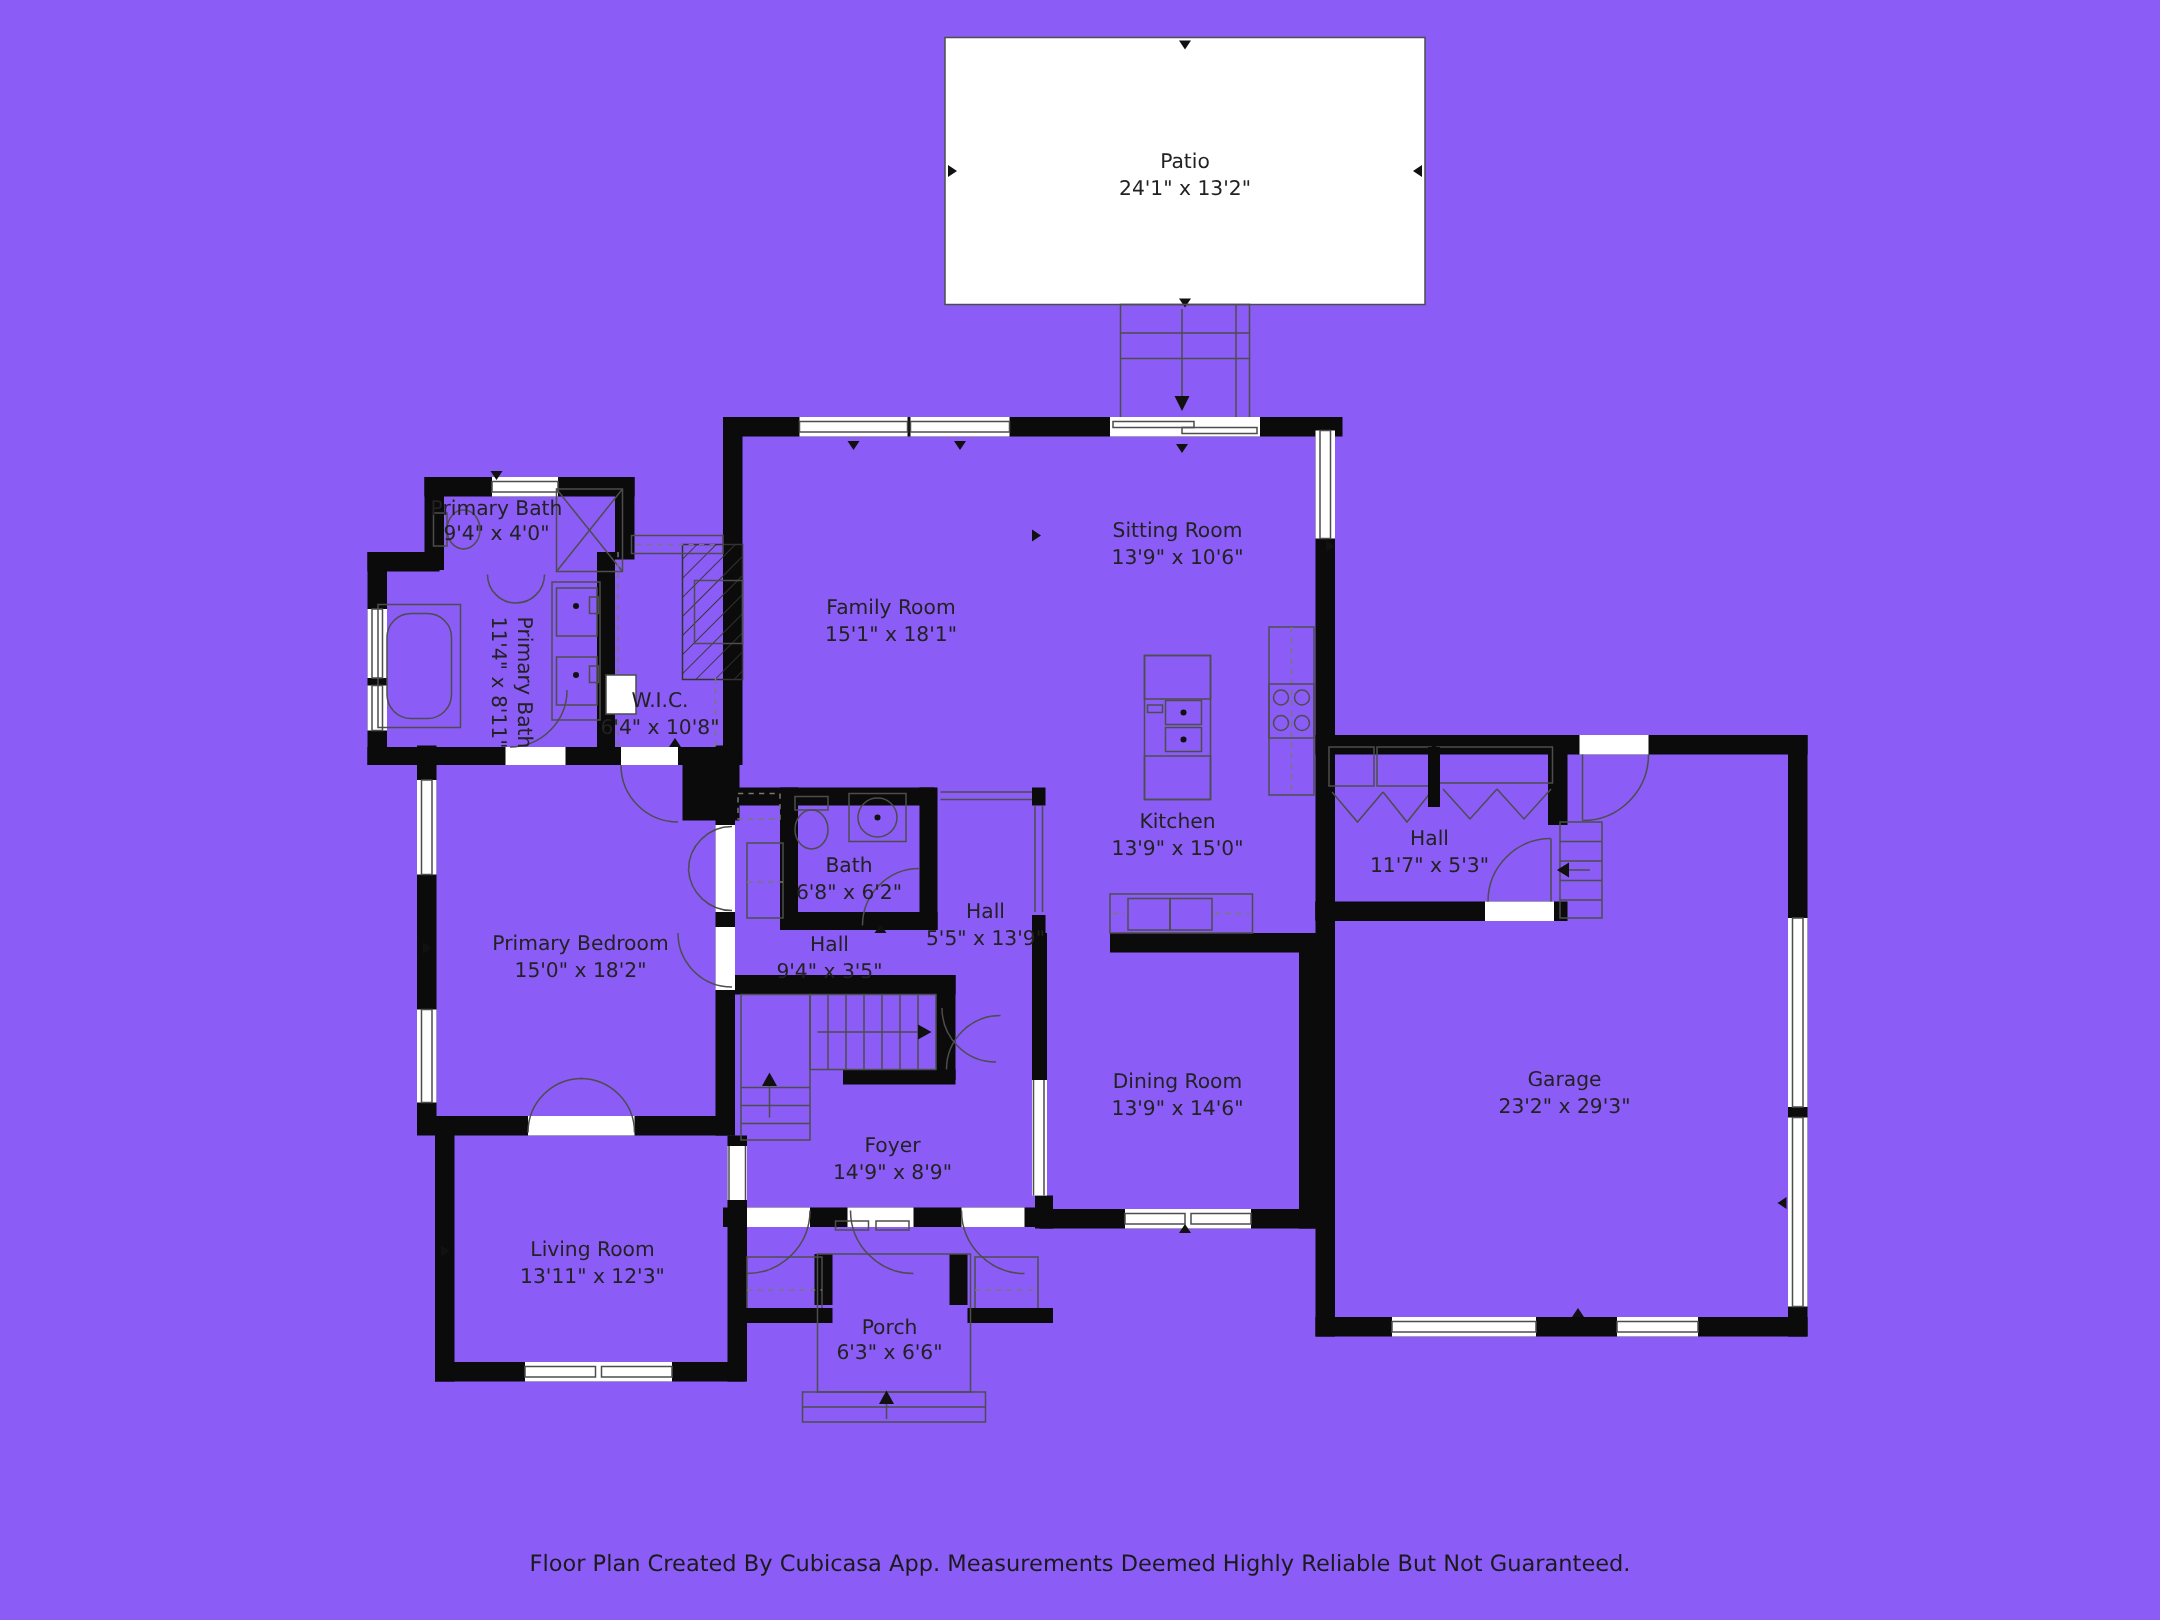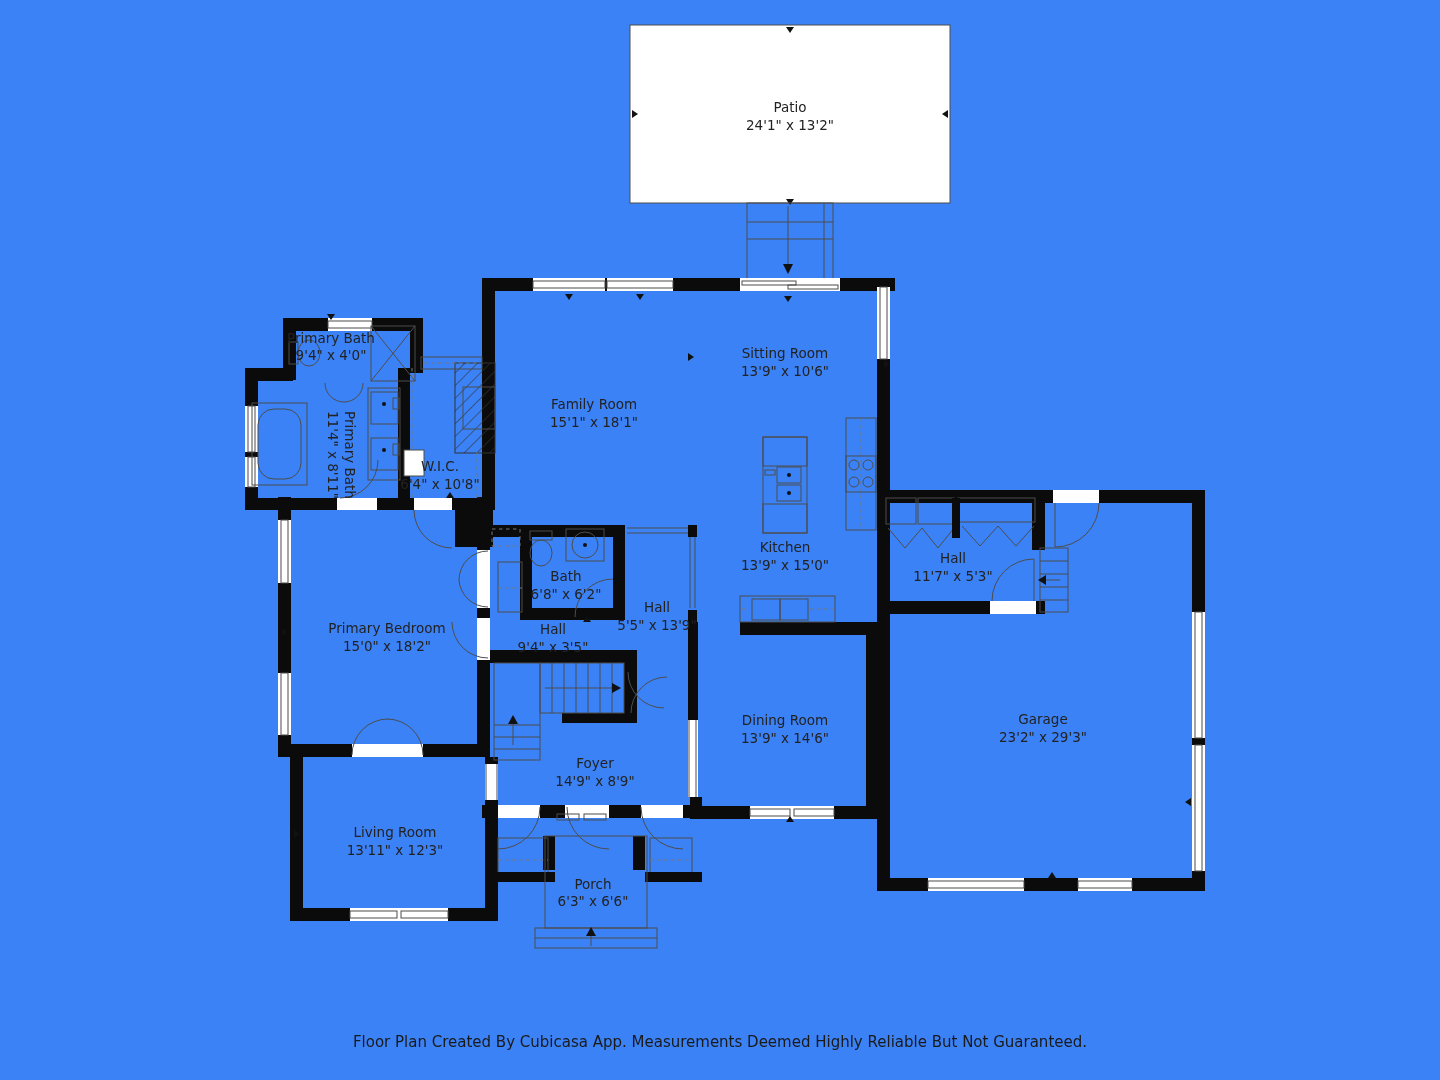--- a/index.html
+++ b/index.html
@@ -1,16 +1,16 @@
 <!DOCTYPE html>
 <html><head>
 <meta charset="utf-8">
 <style>
   html,body{margin:0;padding:0;background:#ffffff;}
-  .page{position:relative;width:1440px;height:1080px;background:#3b82f6;overflow:hidden;
+  .page{position:relative;width:1440px;height:1080px;background:#8b5cf6;overflow:hidden;
         font-family:"DejaVu Sans", sans-serif;}
   svg{display:block;}
   text{font-family:"DejaVu Sans", sans-serif;fill:#222;}
   .room-name{font-size:13.5px;}
   .room-dims{font-size:13.5px;}
   .footer-text{font-size:15px;fill:#1a1a1a;}
   .wall{fill:#0b0b0b;}
   .thin{stroke:#4d4d4d;stroke-width:1;fill:none;}
   .thinw{stroke:#4d4d4d;stroke-width:1;fill:#ffffff;}
   .dash{stroke:#777;stroke-width:1;fill:none;stroke-dasharray:3.5,3.5;}

